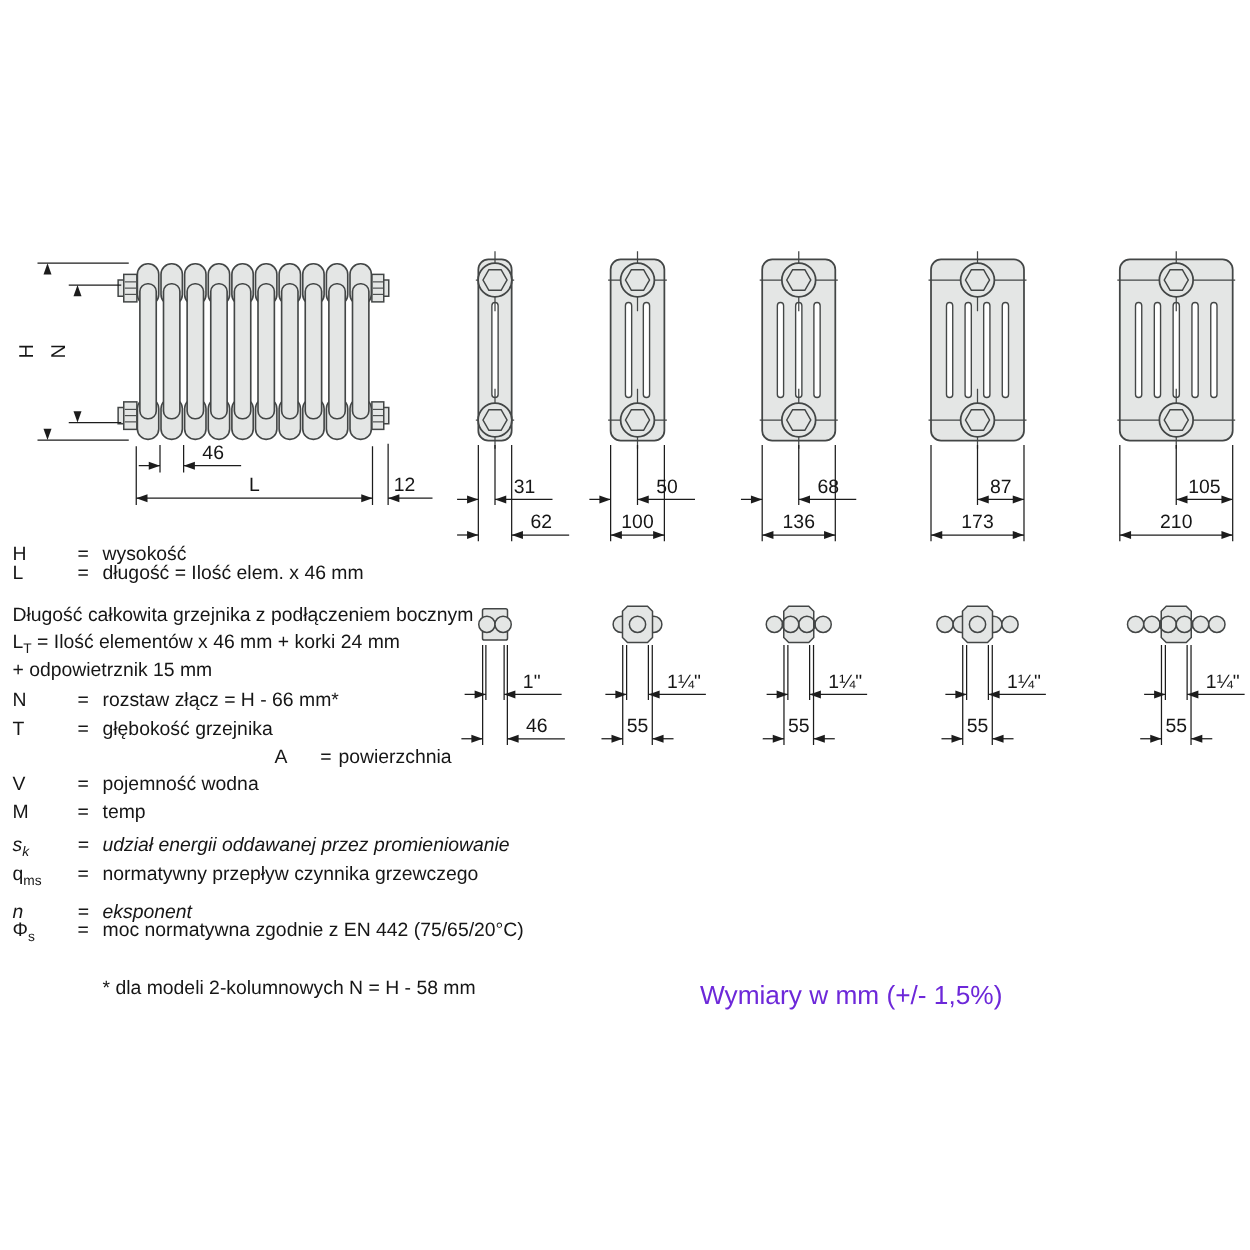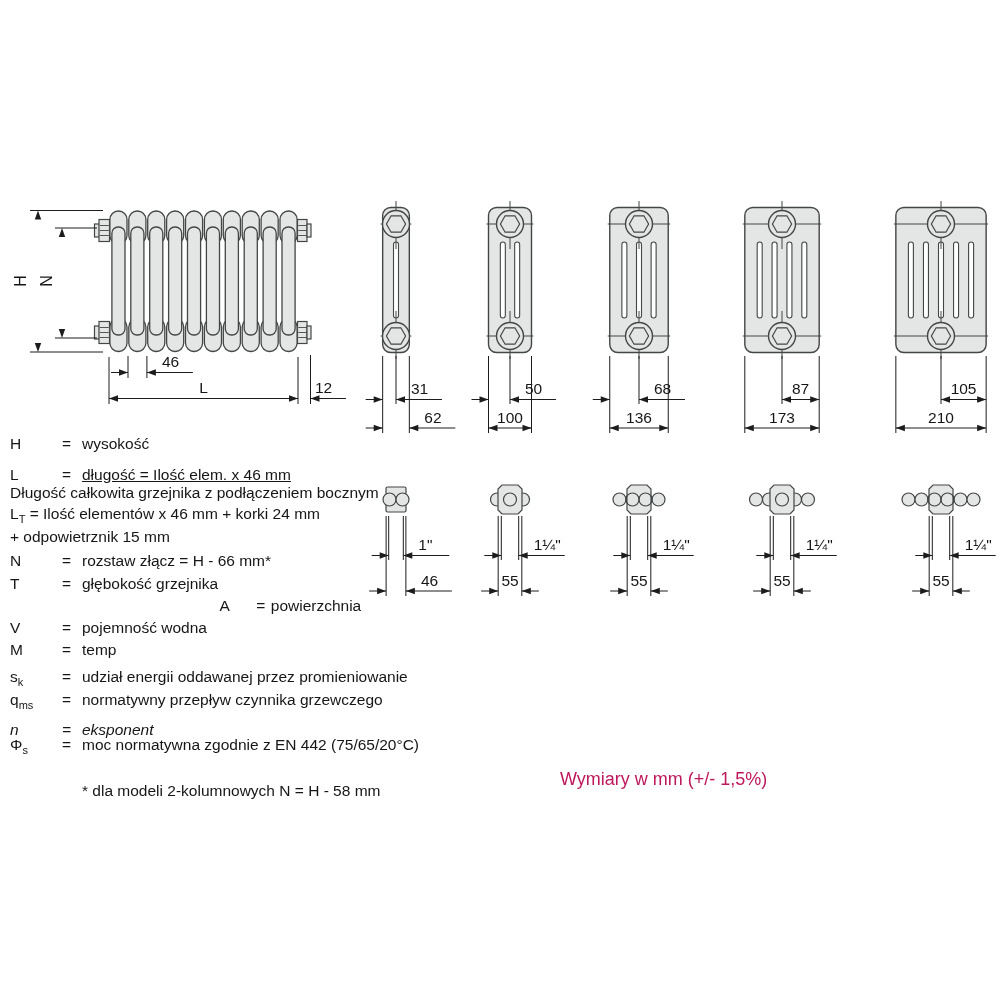--- a/index.html
+++ b/index.html
@@ -5,21 +5,21 @@
   html,body{margin:0;padding:0;background:#fff;}
   #canvas{position:relative;width:1000px;height:1000px;background:#fff;overflow:hidden;
           font-family:"Liberation Sans",sans-serif;color:#111;}
   #drawing{position:absolute;left:0;top:0;width:1000px;height:1000px;}
   #legend{position:absolute;left:0;top:0;width:560px;height:724px;}
   .lrow{position:absolute;left:10px;width:540px;height:22px;font-size:15.5px;
         color:#161616;white-space:nowrap;}
   .lrow .sym{display:inline-block;width:52px;}
   .lrow .eq{display:inline-block;width:20px;}
   .lrow sub{font-size:11px;}
-  #note{position:absolute;left:560px;top:769px;font-size:18px;color:#be185d;white-space:nowrap;}
+  #note{position:absolute;left:560px;top:785px;font-size:21px;color:#6d28d9;white-space:nowrap;}
   svg text{font-family:"Liberation Sans",sans-serif;fill:#161616;}
 </style>
 </head>
 <body>
 
 <div id="canvas">
   <svg id="drawing" viewBox="0 0 1000 1000">
       <g>
         <g>
           <rect x="94.5" y="224" width="5" height="13" fill="#e4e6e5" stroke="#434646" stroke-width="1.2"></rect>
@@ -405,29 +405,29 @@
           <line x1="912.175" y1="591" x2="929.175" y2="591" stroke="#1c1c1c" stroke-width="1"></line>
           <polygon points="929.175,591 920.175,587.8 920.175,594.2" fill="#1c1c1c"></polygon>
           <line x1="952.825" y1="591" x2="969.825" y2="591" stroke="#1c1c1c" stroke-width="1"></line>
           <polygon points="952.825,591 961.825,587.8 961.825,594.2" fill="#1c1c1c"></polygon>
           <text x="941" y="585.5" text-anchor="middle" font-size="15.5">55</text>
         </g>
       </g>
     </svg>
   <div id="legend">
       <div class="lrow" style="top: 435px;"><span class="sym">H</span><span class="eq">=</span><span>wysokość</span></div>
-      <div class="lrow" style="top: 466px; text-decoration: underline;"><span class="sym">L</span><span class="eq">=</span><span>długość = Ilość elem. x 46 mm</span></div>
+      <div class="lrow" style="top: 450px;"><span class="sym">L</span><span class="eq">=</span><span>długość = Ilość elem. x 46 mm</span></div>
       <div class="lrow" style="top: 484px;">Długość całkowita grzejnika z podłączeniem bocznym</div>
       <div class="lrow" style="top: 505px;">L<sub>T</sub> = Ilość elementów x 46 mm + korki 24 mm</div>
       <div class="lrow" style="top: 528px;">+ odpowietrznik 15 mm</div>
       <div class="lrow" style="top: 552px;"><span class="sym">N</span><span class="eq">=</span><span>rozstaw złącz = H - 66 mm*</span></div>
       <div class="lrow" style="top: 575px;"><span class="sym">T</span><span class="eq">=</span><span>głębokość grzejnika</span></div>
       <div class="lrow" style="top: 597px; text-align: center;"><span class="sym">A</span><span class="eq">=</span><span>powierzchnia</span></div>
       <div class="lrow" style="top: 619px;"><span class="sym">V</span><span class="eq">=</span><span>pojemność wodna</span></div>
       <div class="lrow" style="top: 641px;"><span class="sym">M</span><span class="eq">=</span><span>temp</span></div>
-      <div class="lrow" style="top: 668px;"><span class="sym">s<sub>k</sub></span><span class="eq">=</span><span>udział energii oddawanej przez promieniowanie</span></div>
+      <div class="lrow" style="top: 668px; font-style: italic;"><span class="sym">s<sub>k</sub></span><span class="eq">=</span><span>udział energii oddawanej przez promieniowanie</span></div>
       <div class="lrow" style="top: 691px;"><span class="sym">q<sub>ms</sub></span><span class="eq">=</span><span>normatywny przepływ czynnika grzewczego</span></div>
       <div class="lrow" style="top: 721px; font-style: italic;"><span class="sym">n</span><span class="eq">=</span><span>eksponent</span></div>
       <div class="lrow" style="top: 736px;"><span class="sym">Φ<sub>s</sub></span><span class="eq">=</span><span>moc normatywna zgodnie z EN 442 (75/65/20°C)</span></div>
       <div class="lrow" style="top: 782px; left: 82px;">* dla modeli 2-kolumnowych N = H - 58 mm</div>
     </div>
   <div id="note">Wymiary w mm (+/- 1,5%)</div>
 </div>
 
 </body></html>

